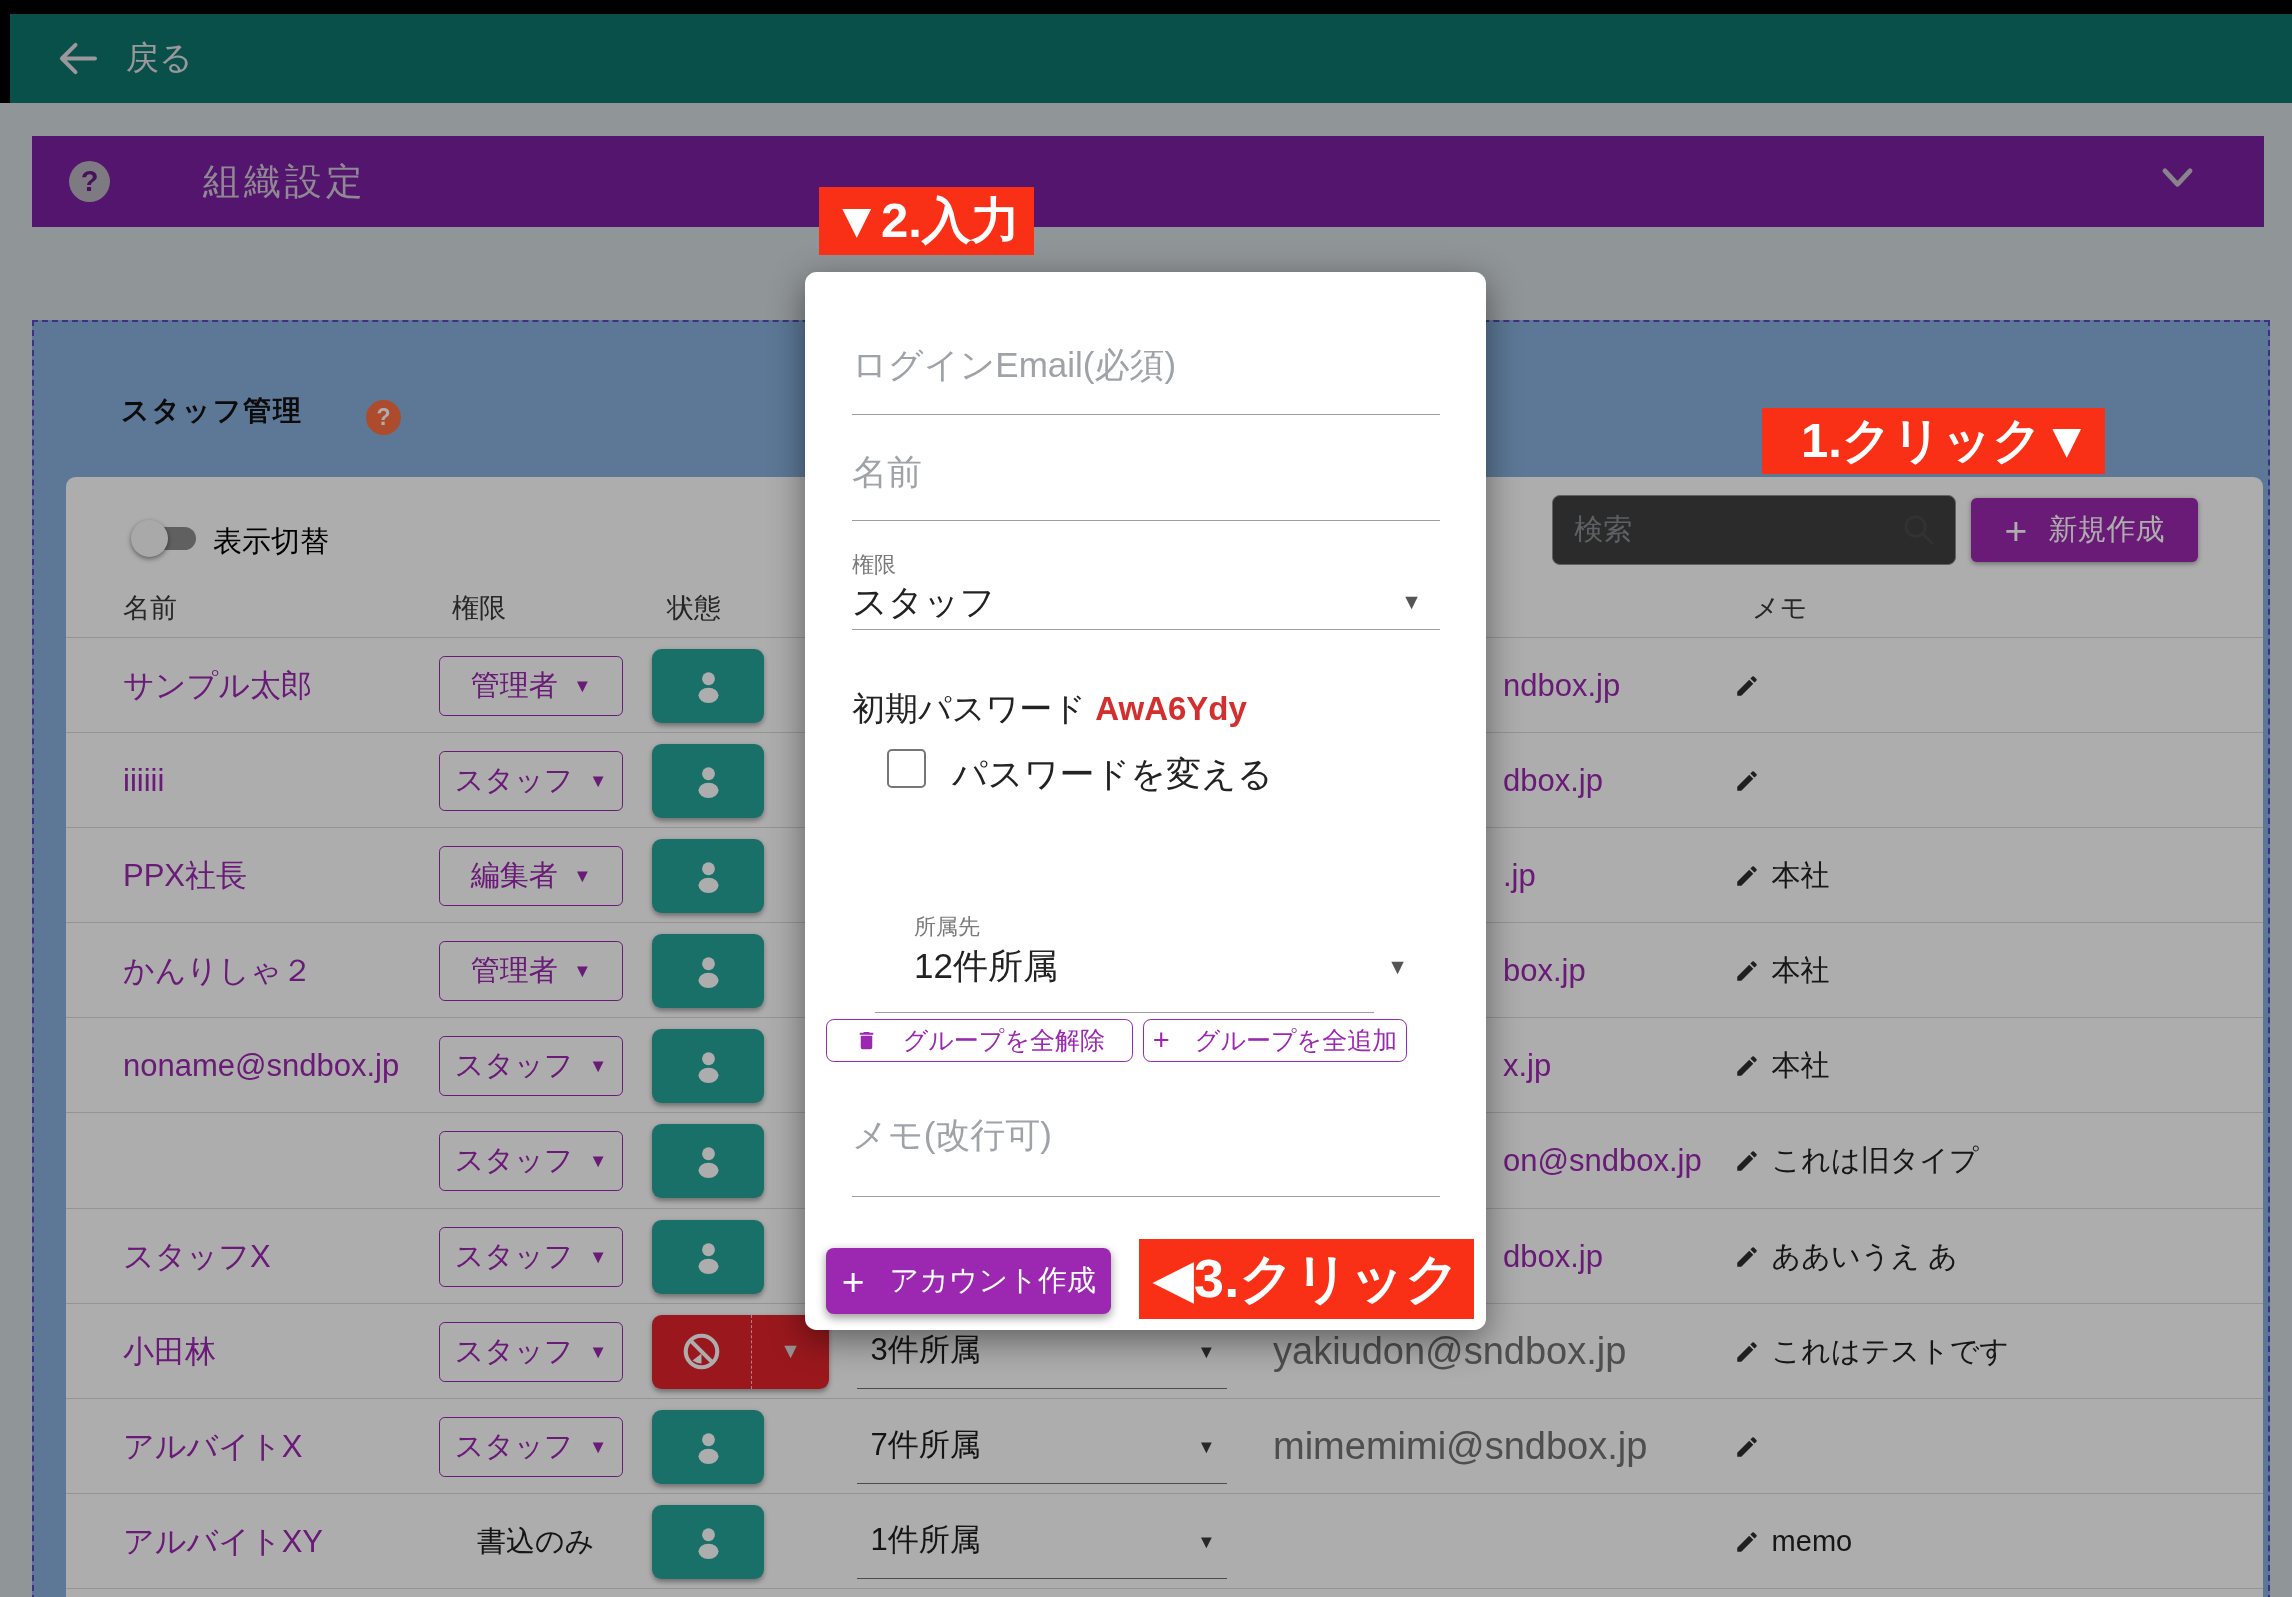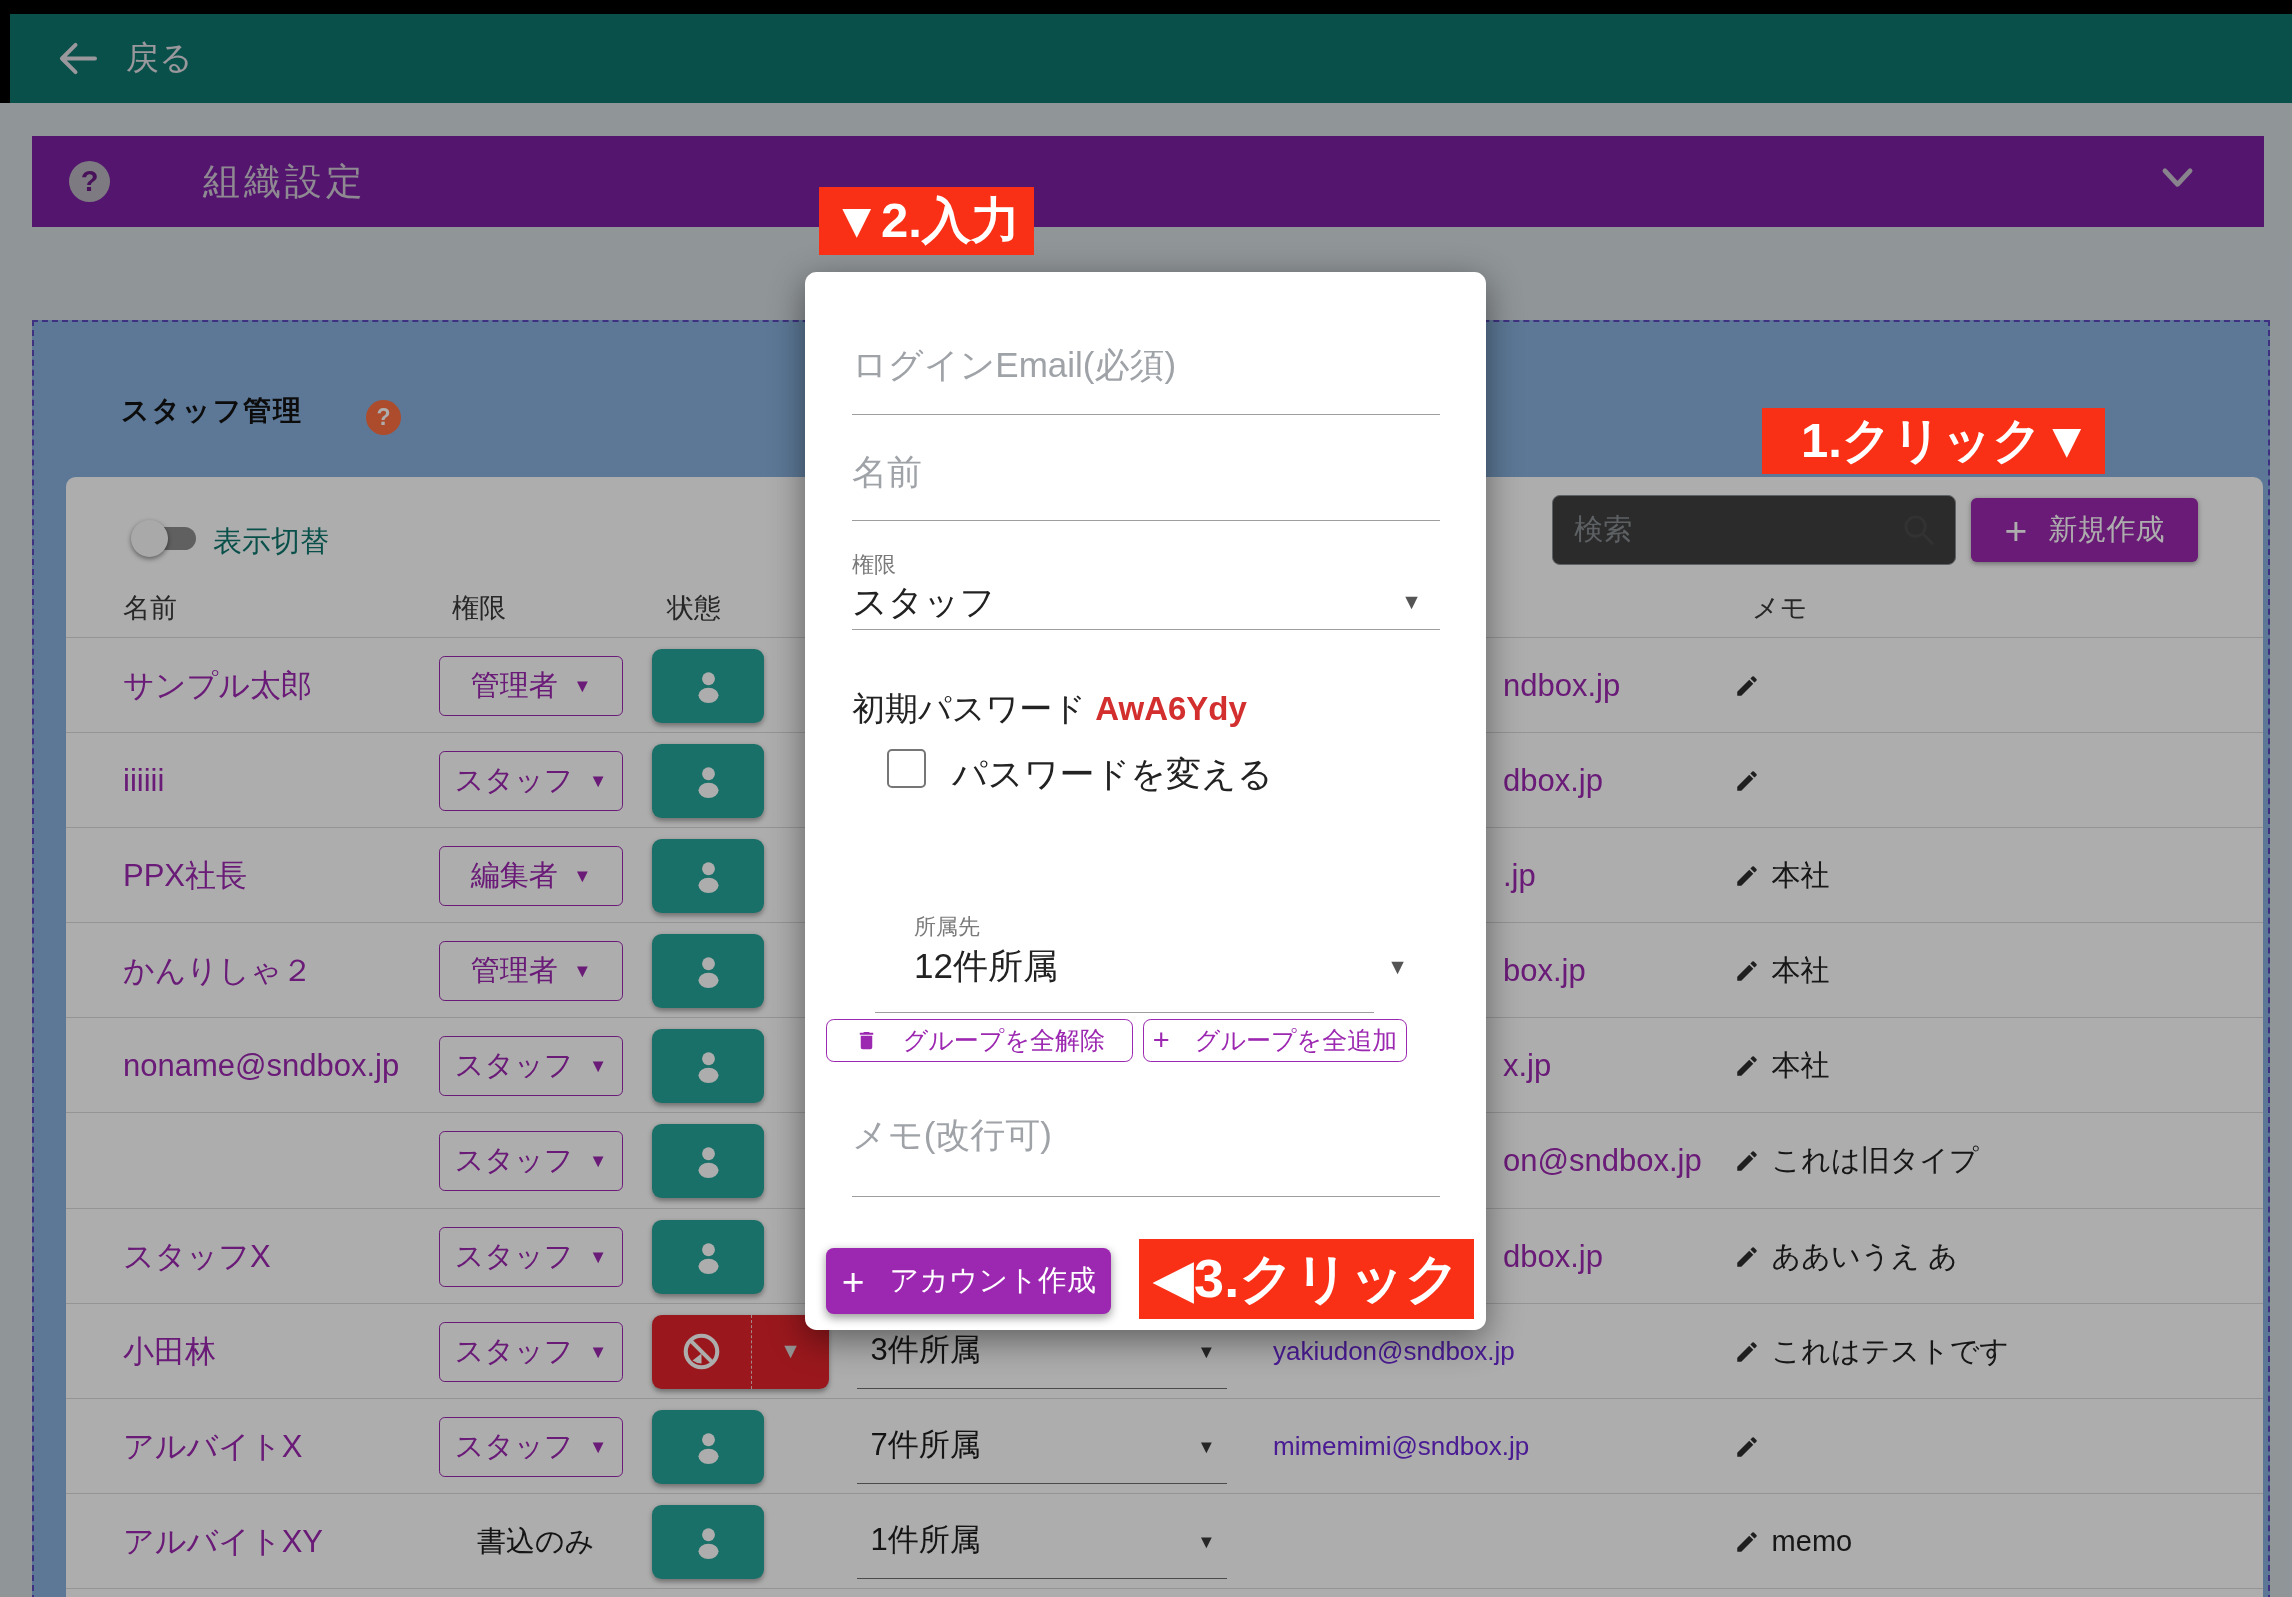--- a/index.html
+++ b/index.html
@@ -28,21 +28,21 @@
   .panel{left:32px;top:320px;width:2238px;height:1281px;background:#88B1DE;border:2.9px dashed #5E49BE;box-sizing:border-box;overflow:hidden;}
   .panel-title{position:absolute;left:87px;top:70px;font-size:28px;font-weight:bold;color:#121212;letter-spacing:1.9px;}
   .q-badge{position:absolute;left:332px;top:78px;width:35px;height:35px;border-radius:50%;background:#FF7043;color:#fff;
     display:flex;align-items:center;justify-content:center;font-size:23px;font-weight:bold;}
 
   .card{position:absolute;left:32px;top:155px;width:2197px;height:1223px;background:#FFFFFF;border-radius:9.7px 9.7px 0 0;}
 
   
   .toggle-track{position:absolute;left:70px;top:50px;width:60px;height:23px;border-radius:11.6px;background:#8E8E8E;}
   .toggle-knob{position:absolute;left:-4.9px;top:-6.8px;width:37px;height:37px;border-radius:50%;background:#FAFAFA;box-shadow:0 1.9px 4.9px rgba(0,0,0,.45);}
-  .toggle-label{position:absolute;left:147px;top:45px;font-size:29px;color:#0f766e;}
+  .toggle-label{position:absolute;left:147px;top:45px;font-size:29px;color:#000000;}
   .searchbox{position:absolute;left:1486px;top:17.5px;width:404px;height:70px;box-sizing:border-box;border:1.9px solid #8C9196;border-radius:7.8px;background:#404040;display:flex;align-items:center;}
   .search-ph{margin-left:21.3px;font-size:29px;color:#8A8F94;flex:1;}
   .search-icon{margin-right:19.4px;width:35px;height:35px;}
   .create-btn{position:absolute;left:1905px;top:21.3px;width:227px;height:64px;background:#9C27B0;border-radius:5.8px;
     display:flex;align-items:center;justify-content:center;gap:21.3px;color:#fff;box-shadow:0 1.9px 5.8px rgba(0,0,0,.35);}
   .create-btn .plus{font-size:39px;font-weight:400;line-height:1;}
   .create-btn .lbl{font-size:29px;}
 
   
   .thead{position:absolute;left:0;top:102px;width:100%;height:58px;}
@@ -57,21 +57,21 @@
   .role-text{left:411px;font-size:29px;color:#1F1F1F;}
   .status{position:absolute;left:586px;top:10.7px;width:112px;height:74px;border-radius:9.7px;background:#26A69A;
     display:flex;align-items:center;justify-content:center;box-shadow:0 2.9px 5.8px rgba(0,0,0,.35);}
   .status-red{position:absolute;left:586px;top:10.7px;width:177px;height:74px;border-radius:9.7px;background:#E3242B;
     display:flex;align-items:center;box-shadow:0 2.9px 5.8px rgba(0,0,0,.35);}
   .status-red .main{width:100px;height:74px;display:flex;align-items:center;justify-content:center;border-right:1.9px dashed rgba(255,255,255,.75);box-sizing:border-box;}
   .status-red .caret{flex:1;text-align:center;color:#D9D9D9;font-size:21.3px;}
   .aff{position:absolute;left:791px;top:7.8px;width:370px;height:76px;border-bottom:1.9px solid #6F6F6F;}
   .aff .val{position:absolute;left:13.6px;top:17.5px;font-size:31px;color:#1E1E1E;}
   .aff .dd{position:absolute;right:11.6px;top:29px;font-size:18.4px;color:#3A3A3A;}
-  .c-email{left:1207px;font-size:26px;color:#6d28d9;}
+  .c-email{left:1207px;font-size:38px;color:#737373;}
   .c-frag{left:1437px;font-size:31px;color:#9C27B0;}
   .c-memo{left:1668px;gap:11.6px;font-size:29px;color:#222;}
   .pencil{width:26px;height:26px;flex:0 0 auto;}
 
   
   .scrim{left:0;top:0;width:2292px;height:1597px;background:rgba(0,0,0,0.32);z-index:5;}
 
   
   .modal{left:805px;top:272px;width:681px;height:1058px;background:#fff;border-radius:11.6px;z-index:10;box-shadow:0 9.7px 35px rgba(0,0,0,.45);}
   .m-ph{position:absolute;left:47px;font-size:35px;color:#9FA3A8;}

